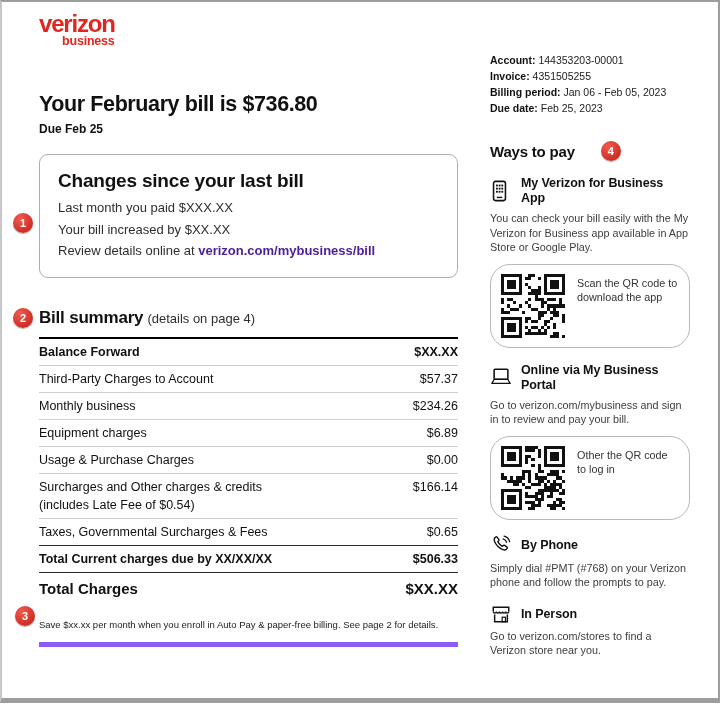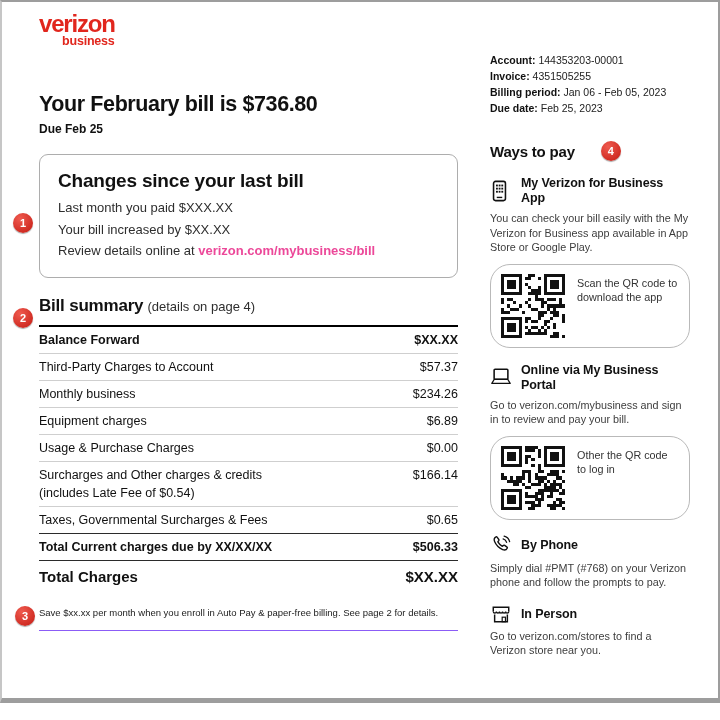--- a/index.html
+++ b/index.html
@@ -19,35 +19,35 @@
   .logo{position:absolute;left:37px;top:10px;text-align:right;}
   .logo-brand{color:var(--red);font-size:24px;font-weight:bold;letter-spacing:-1.2px;line-height:24px;}
   .logo-sub{color:var(--red);font-size:12.5px;font-weight:bold;letter-spacing:-0.2px;margin-top:-2px;}
   
   .left-col{position:absolute;left:37px;top:90px;width:419px;}
   .title{font-size:21.5px;font-weight:bold;letter-spacing:-0.4px;line-height:24px;}
   .due{font-size:12px;font-weight:bold;margin-top:6px;}
   .changes-box{border:1px solid #adadad;border-radius:9px;padding:15px 18px 15px 18px;margin-top:18px;}
   .changes-box h2{font-size:19px;font-weight:bold;letter-spacing:-0.2px;margin-bottom:5px;}
   .changes-box p{font-size:13px;color:#2e2e2e;line-height:21.5px;}
-  .link-bold{font-weight:bold;color:#ec4899;}
-  .bs-head{margin-top:18px;}
+  .link-bold{font-weight:bold;color:#4c1d95;}
+  .bs-head{margin-top:30px;}
   .bs-title{font-size:17px;font-weight:bold;letter-spacing:-0.2px;}
   .bs-sub{font-size:13px;color:#2e2e2e;margin-left:4px;}
   .bs-table{margin-top:9px;border-top:2px solid #000;}
   .t-row{display:flex;justify-content:space-between;align-items:flex-start;
          padding:6px 0;font-size:12.5px;line-height:14px;border-bottom:1px solid var(--line-light);}
   .t-row.bold{font-weight:bold;}
   .t-row.total{font-weight:bold;font-size:15px;padding:9px 0 11px;border-bottom:none;}
   .t-row.dark{border-bottom:1.5px solid var(--line-dark);}
   .t-label{max-width:300px;}
   .t-sub{font-weight:normal;margin-top:4px;}
   .t-value{white-space:nowrap;}
   .footnote{font-size:9.5px;color:#222;margin-top:12px;padding-bottom:12px;
-            border-bottom:1px solid #8b5cf6;white-space:nowrap;}
+            border-bottom:5px solid #8b5cf6;white-space:nowrap;}
   
   .right-col{position:absolute;left:488px;top:50px;width:200px;}
   .acct{font-size:10.5px;line-height:16px;color:#222;}
   .acct b{color:#111;}
   .ways-head{display:flex;align-items:center;margin-top:25px;}
   .ways-title{font-size:15px;font-weight:bold;letter-spacing:-0.2px;}
   .method{margin-top:15px;}
   .m-head{display:flex;gap:9px;align-items:center;}
   .m-icon{flex:0 0 22px;display:inline-flex;margin-top:-1px;}
   .m-title{font-size:12.5px;font-weight:bold;line-height:15px;letter-spacing:-0.1px;}

